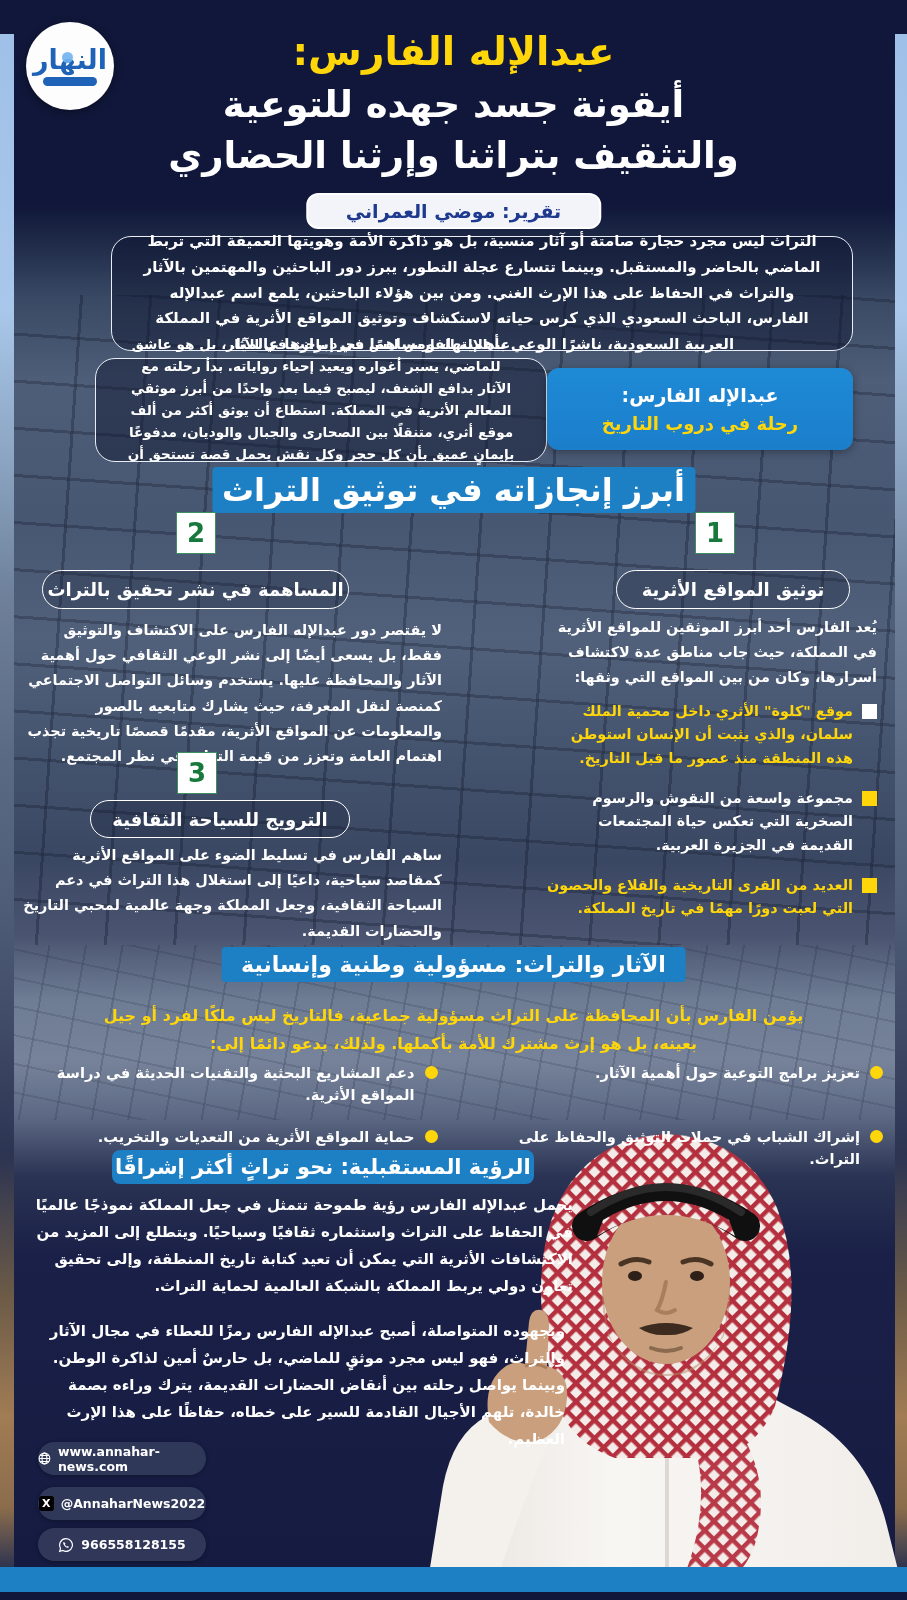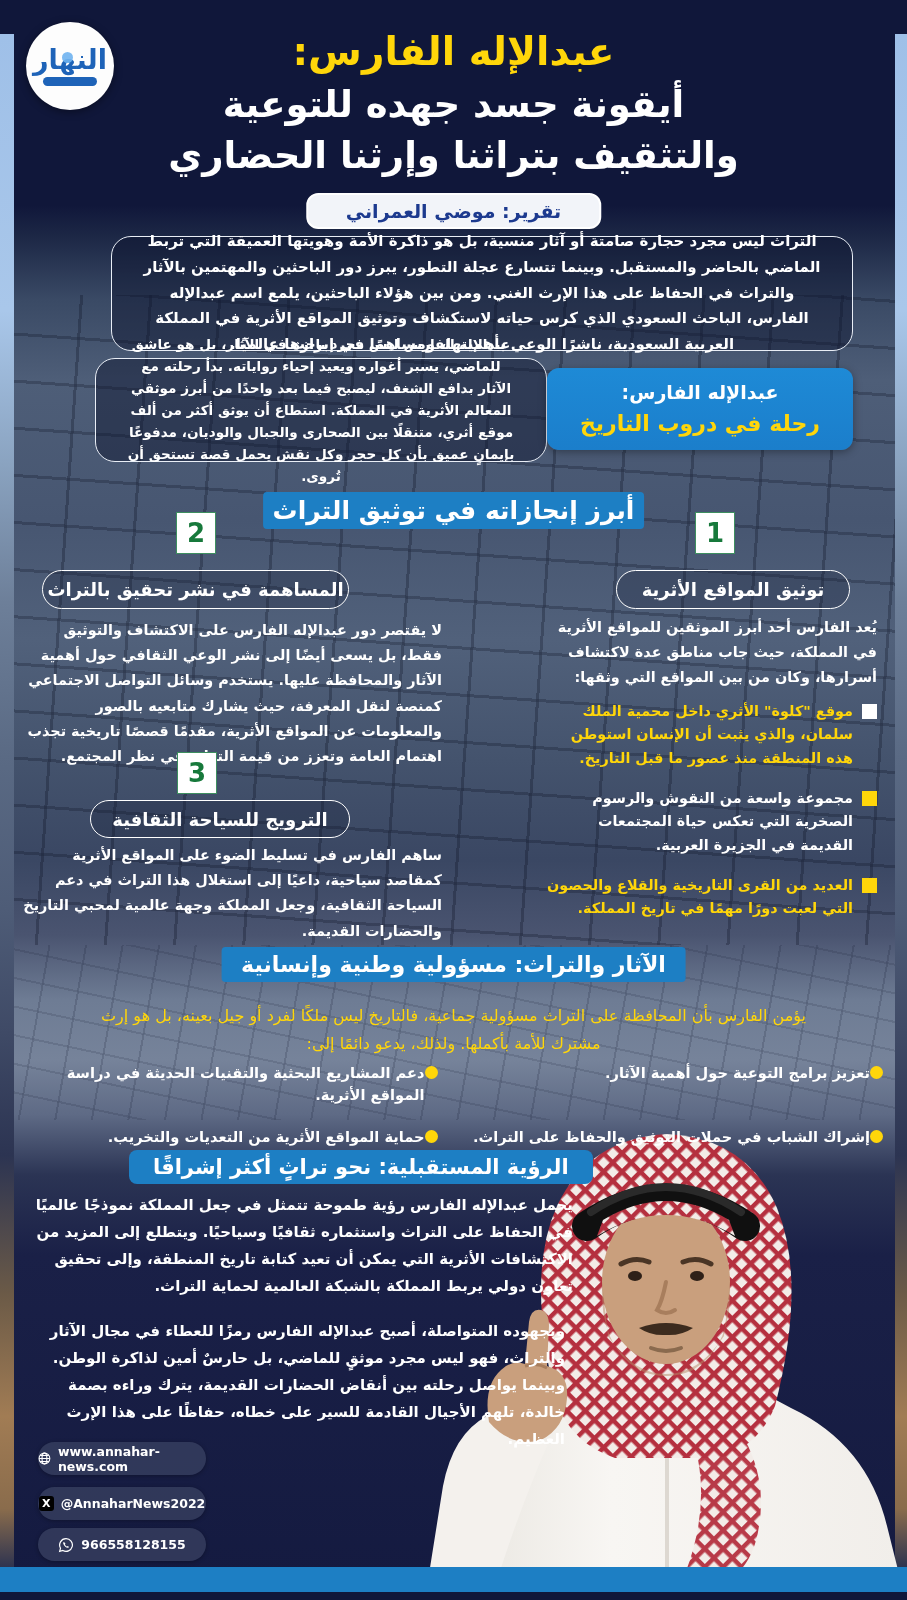--- a/index.html
+++ b/index.html
@@ -42,46 +42,46 @@
     color:#fff;font-weight:bold;z-index:5;}
   .intro-box{left:111px;top:236px;width:740px;height:113px;display:flex;align-items:center;}
   .intro-box p{margin:0;padding:8px 26px;font-size:15px;line-height:1.72;text-align:center;width:100%;}
 
   .profile-box{left:95px;top:358px;width:450px;height:102px;display:flex;align-items:center;}
   .profile-box p{margin:0;padding:6px 28px;font-size:13.6px;line-height:1.62;text-align:center;width:100%;}
   .profile-label{position:absolute;top:368px;right:54px;width:306px;height:82px;border-radius:12px;
     background:linear-gradient(180deg,#1e8ad6,#1b7ecb);box-shadow:0 2px 8px rgba(0,0,0,.35);
     display:flex;flex-direction:column;align-items:center;justify-content:center;z-index:6;}
   .profile-label .l1{color:#fff;font-size:19px;font-weight:bold;line-height:1.5;}
-  .profile-label .l2{color:#ffd60a;font-size:22px;font-weight:bold;line-height:1.5;}
+  .profile-label .l2{color:#ffd60a;font-size:18px;font-weight:bold;line-height:1.5;}
 
   .sec-header{position:absolute;left:50%;transform:translateX(-50%);background:#1d7fc4;color:#fff;
     font-weight:bold;white-space:nowrap;z-index:5;border-radius:4px;}
-  .sec1{top:492px;font-size:25px;padding:4px 10px;}
+  .sec1{top:467px;font-size:32px;padding:4px 10px;}
   .sec2{top:947px;font-size:22px;padding:5px 20px;}
   .sec3{position:absolute;left:112px;top:1150px;transform:none;background:#1d7fc4;color:#fff;font-weight:bold;
-    font-size:21px;padding:5px 24px;border-radius:8px;white-space:nowrap;z-index:5;margin-left:17px;}
+    font-size:21px;padding:5px 3px;border-radius:8px;white-space:nowrap;z-index:5;}
 
   .numbadge{position:absolute;width:38px;height:40px;background:#fff;border:1.5px solid #3d8f5f;
     display:flex;align-items:center;justify-content:center;color:#17793b;font-size:26px;font-weight:bold;z-index:5;}
   .pill{position:absolute;border:1.6px solid #ffffff;border-radius:22px;color:#fff;font-weight:bold;
     display:flex;align-items:center;justify-content:center;z-index:5;background:rgba(20,28,52,.25);}
   .coltext{position:absolute;color:#fff;font-weight:bold;font-size:14.4px;line-height:1.75;text-align:right;z-index:5;margin:0;}
   .bullets{position:absolute;z-index:5;}
   .bullets .b{display:flex;align-items:flex-start;gap:9px;margin-bottom:17px;font-weight:bold;
     font-size:14.4px;line-height:1.62;text-align:right;}
   .bullets .sq{flex:0 0 15px;width:15px;height:15px;margin-top:4px;}
   .sq.white{background:#ffffff;} .sq.yellow{background:#ffd60a;}
   .b.yellow{color:#ffd60a;} .b.white{color:#ffffff;}
 
-  .resp-intro{position:absolute;left:90px;right:90px;top:1002px;color:#ffd60a;font-weight:normal;
+  .resp-intro{position:absolute;left:90px;right:90px;top:1002px;color:#ffd60a;font-weight:bold;
     font-size:16px;line-height:1.75;text-align:center;z-index:5;margin:0;}
   .resp-grid{position:absolute;left:18px;right:24px;top:1062px;display:grid;
     grid-template-columns:1fr 1fr;column-gap:26px;row-gap:20px;z-index:5;}
-  .resp-item{display:flex;align-items:flex-start;color:#fff;font-weight:bold;
+  .resp-item{display:flex;align-items:flex-start;gap:10px;color:#fff;font-weight:bold;
     font-size:14.6px;line-height:1.5;text-align:right;}
   .resp-item .dotb{flex:0 0 13px;width:13px;height:13px;border-radius:50%;background:#ffd60a;margin-top:4px;}
 
   .vision-para{position:absolute;color:#fff;font-weight:bold;font-size:15px;line-height:1.8;
     text-align:right;z-index:5;margin:0;}
   .vp1{left:25px;top:1192px;width:540px;margin-left:8px;}
   .vp2{left:25px;top:1318px;width:540px;}
 
   .footer-pill{position:absolute;left:38px;width:168px;height:33px;border-radius:17px;
     background:rgba(58,66,98,.75);display:flex;align-items:center;justify-content:center;gap:7px;

